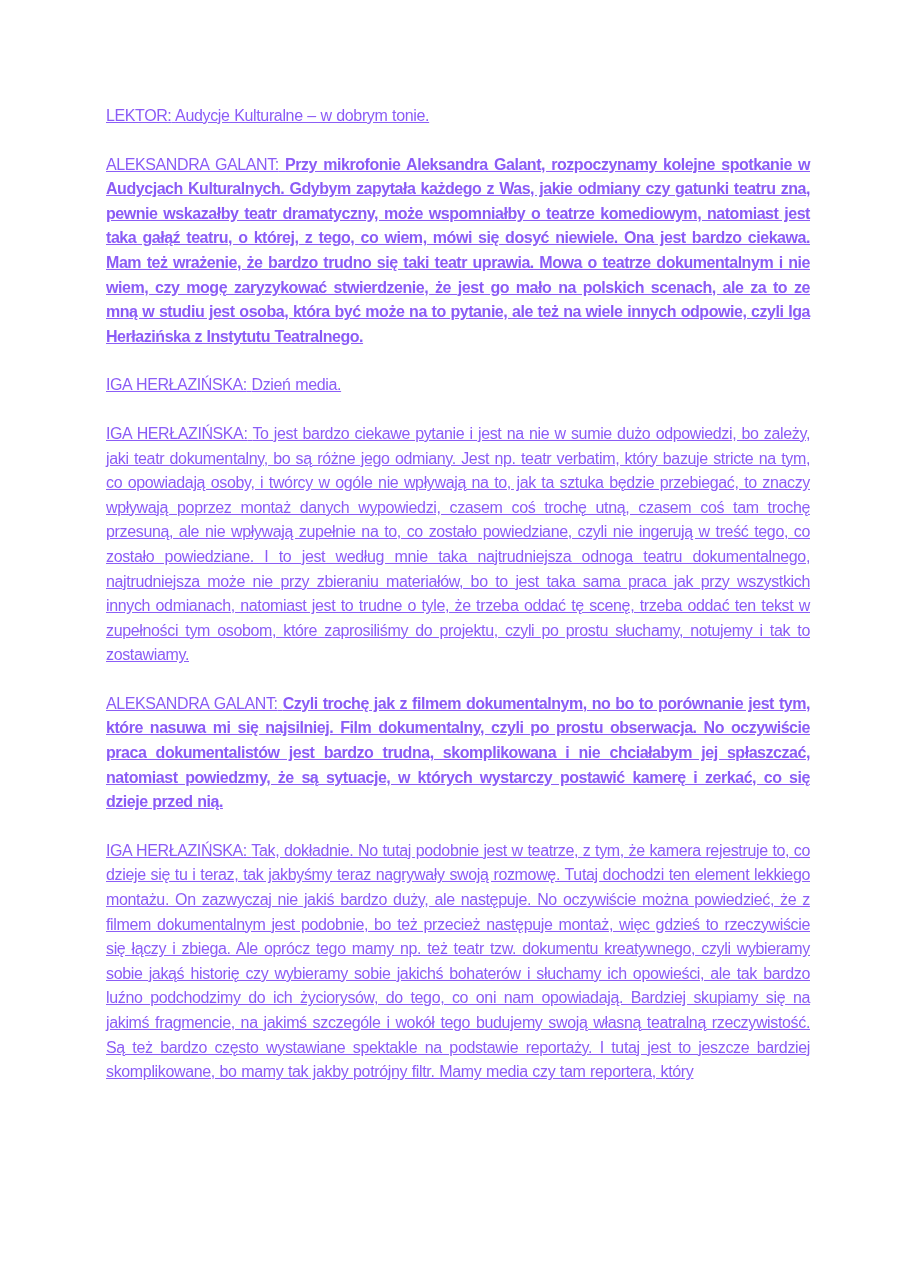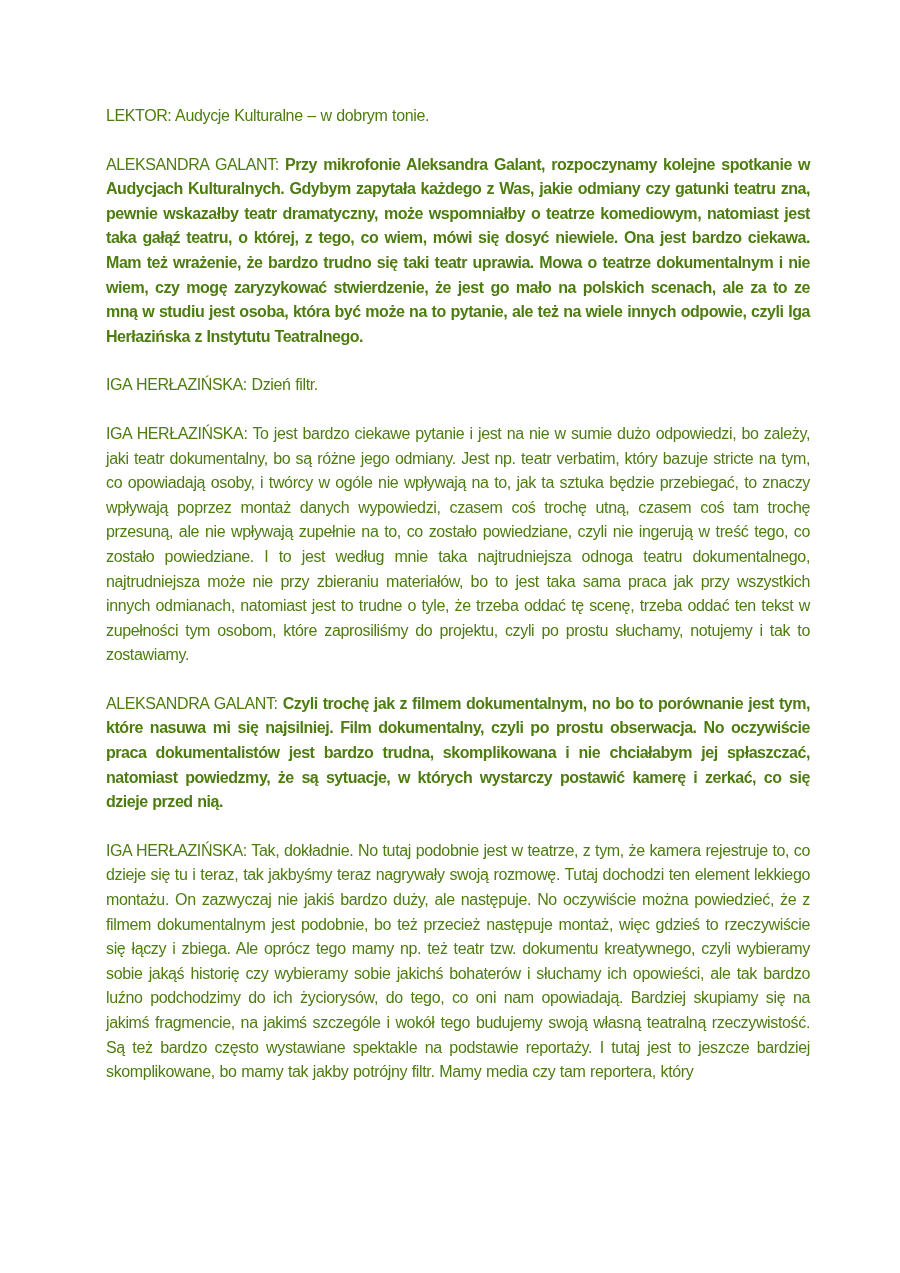--- a/index.html
+++ b/index.html
@@ -14,21 +14,22 @@
       overflow: hidden;
     }
     .page {
       position: absolute;
       left: 106px;
       top: 104px;
       width: 704px;
       font-family: "Liberation Sans", sans-serif;
       font-size: 16px;
       line-height: 24.6px;
-      color: #4d7c0f;
+      color: #8b5cf6;
+      text-decoration: underline;
     }
     .para {
       margin: 0 0 24px 0;
       text-align: justify;
       letter-spacing: -0.35px;
       word-spacing: 0.5px;
     }
     .para.bold-para .speech {
       font-weight: bold;
       letter-spacing: -0.45px;
@@ -54,21 +55,21 @@
     <span class="speech">Audycje Kulturalne – w dobrym tonie.</span>
   </p>
 
   <p class="para bold-para">
     <span class="speaker">ALEKSANDRA GALANT:</span>
     <span class="speech">Przy mikrofonie Aleksandra Galant, rozpoczynamy kolejne spotkanie w Audycjach Kulturalnych. Gdybym zapytała każdego z Was, jakie odmiany czy gatunki teatru zna, pewnie wskazałby teatr dramatyczny, może wspomniałby o teatrze komediowym, natomiast jest taka gałąź teatru, o której, z tego, co wiem, mówi się dosyć niewiele. Ona jest bardzo ciekawa. Mam też wrażenie, że bardzo trudno się taki teatr uprawia. Mowa o teatrze dokumentalnym i nie wiem, czy mogę zaryzykować stwierdzenie, że jest go mało na polskich scenach, ale za to ze mną w studiu jest osoba, która być może na to pytanie, ale też na wiele innych odpowie, czyli Iga Herłazińska z Instytutu Teatralnego.</span>
   </p>
 
   <p class="para">
     <span class="speaker">IGA HERŁAZIŃSKA:</span>
-    <span class="speech">Dzień filtr.</span>
+    <span class="speech">Dzień media.</span>
   </p>
 
 
   <p class="para">
     <span class="speaker">IGA HERŁAZIŃSKA:</span>
     <span class="speech">To jest bardzo ciekawe pytanie i jest na nie w sumie dużo odpowiedzi, bo zależy, jaki teatr dokumentalny, bo są różne jego odmiany. Jest np. teatr verbatim, który bazuje stricte na tym, co opowiadają osoby, i twórcy w ogóle nie wpływają na to, jak ta sztuka będzie przebiegać, to znaczy wpływają poprzez montaż danych wypowiedzi, czasem coś trochę utną, czasem coś tam trochę przesuną, ale nie wpływają zupełnie na to, co zostało powiedziane, czyli nie ingerują w treść tego, co zostało powiedziane. I to jest według mnie taka najtrudniejsza odnoga teatru dokumentalnego, najtrudniejsza może nie przy zbieraniu materiałów, bo to jest taka sama praca jak przy wszystkich innych odmianach, natomiast jest to trudne o tyle, że trzeba oddać tę scenę, trzeba oddać ten tekst w zupełności tym osobom, które zaprosiliśmy do projektu, czyli po prostu słuchamy, notujemy i tak to zostawiamy.</span>
   </p>
 
   <p class="para bold-para">
     <span class="speaker">ALEKSANDRA GALANT:</span>

